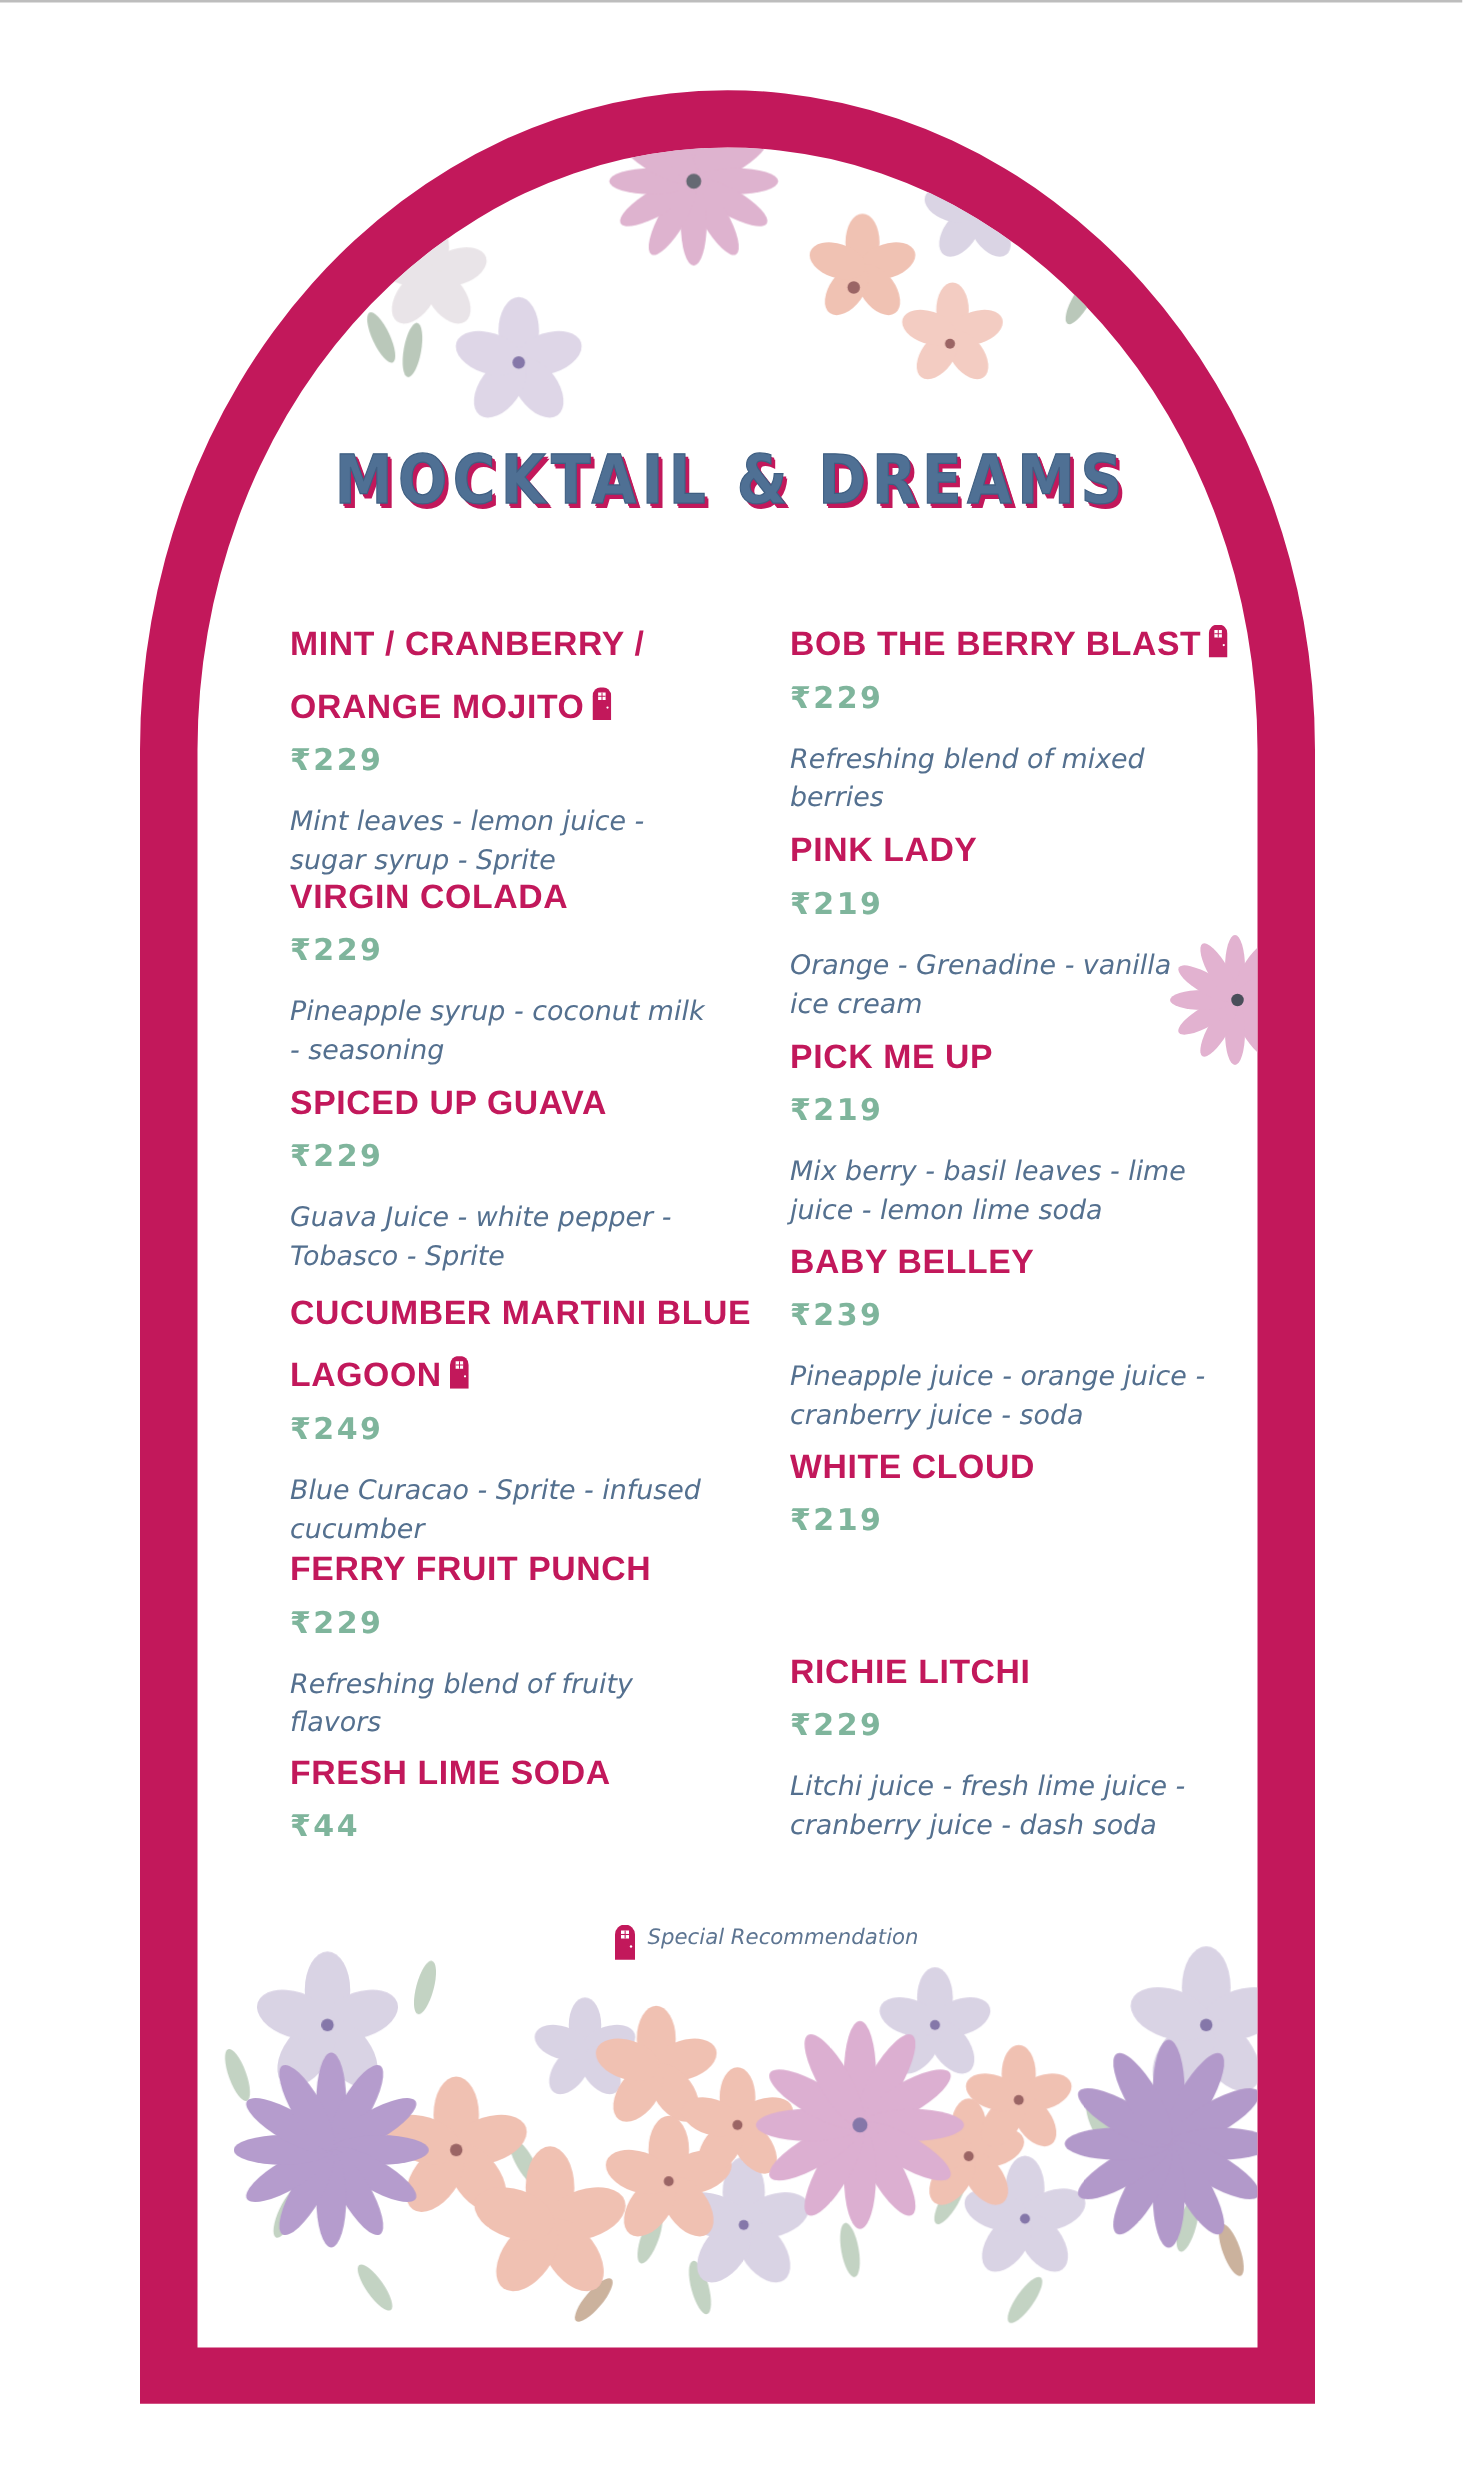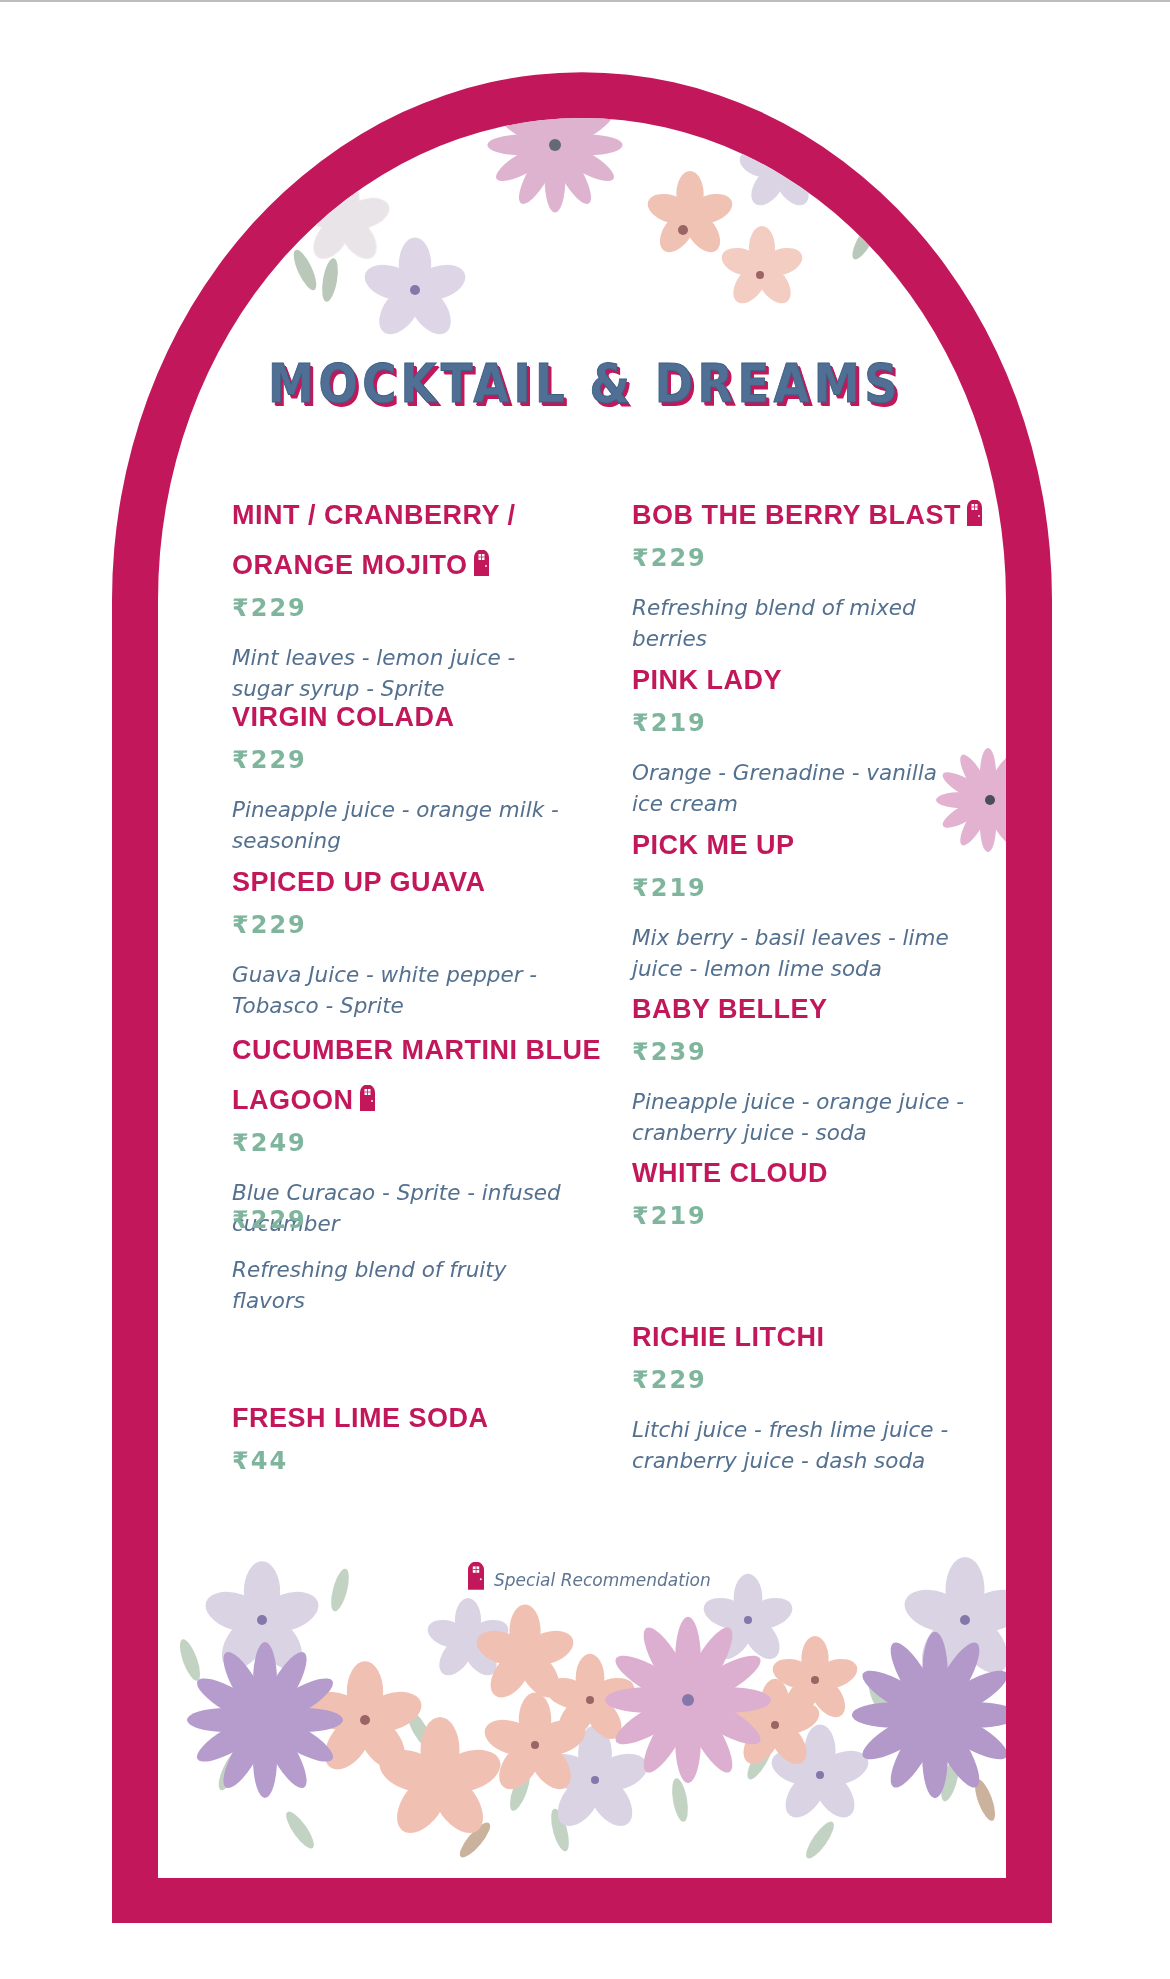--- a/index.html
+++ b/index.html
@@ -40,21 +40,21 @@
   .price {
     font-family: "DejaVu Sans", sans-serif; font-weight: bold; font-size: 24px;
     line-height: 36px; color: #7fb59c; letter-spacing: 2px; display: block;
   }
   .desc {
     font-family: "DejaVu Sans", sans-serif; font-style: italic; font-size: 21.5px;
     line-height: 31px; color: #54708f; display: block; margin-top: 16px; width: 340px;
   }
 
   .note {
-    position: absolute; left: 468px; top: 1540px; height: 50px; display: flex; align-items: flex-end;
+    position: absolute; left: 492px; top: 1540px; height: 50px; display: flex; align-items: flex-start;
   }
   .note .door-lg { width: 16px; height: 28px; margin-right: 10px; }
   .note-text {
     font-family: "DejaVu Sans", sans-serif; font-style: italic; font-size: 17px; color: #5d7592;
   }
 </style>
 </head>
 <body>
 
 <div class="top-rule"></div>
@@ -210,39 +210,40 @@
           <rect x="7.2" y="4" width="0.8" height="6" fill="#c2185b"></rect>
           <rect x="4.5" y="6.6" width="6" height="0.8" fill="#c2185b"></rect>
           <circle cx="12" cy="16" r="0.9" fill="#fff"></circle>
         </svg></span>
     <span class="price">₹229</span>
     <span class="desc">Mint leaves - lemon juice - sugar syrup - Sprite</span>
   </div>
   <div class="item" style="top:202px">
     <span class="name">VIRGIN COLADA</span>
     <span class="price">₹229</span>
-    <span class="desc">Pineapple juice - orange milk - seasoning</span>
+    <span class="desc">Pineapple syrup - coconut milk - seasoning</span>
   </div>
   <div class="item" style="top:367px">
     <span class="name">SPICED UP GUAVA</span>
     <span class="price">₹229</span>
     <span class="desc">Guava Juice - white pepper - Tobasco - Sprite</span>
   </div>
   <div class="item" style="top:535px">
     <span class="name"><span class="name-inner">CUCUMBER MARTINI BLUE LAGOON</span><svg class="door" viewBox="0 0 15 26">
           <path d="M0 26 V7 A7.5 7.5 0 0 1 15 7 V26 Z" fill="#c2185b"></path>
           <rect x="4.5" y="4" width="6" height="6" fill="#fff"></rect>
           <rect x="7.2" y="4" width="0.8" height="6" fill="#c2185b"></rect>
           <rect x="4.5" y="6.6" width="6" height="0.8" fill="#c2185b"></rect>
           <circle cx="12" cy="16" r="0.9" fill="#fff"></circle>
         </svg></span>
     <span class="price">₹249</span>
     <span class="desc">Blue Curacao - Sprite - infused cucumber</span>
   </div>
   <div class="item" style="top:740px">
+    <span class="name">FERRY FRUIT PUNCH</span>
     <span class="price">₹229</span>
     <span class="desc">Refreshing blend of fruity flavors</span>
   </div>
   <div class="item" style="top:903px">
     <span class="name">FRESH LIME SODA</span>
     <span class="price">₹44</span>
   </div>
 </div>
 
 <div class="col col-right">

